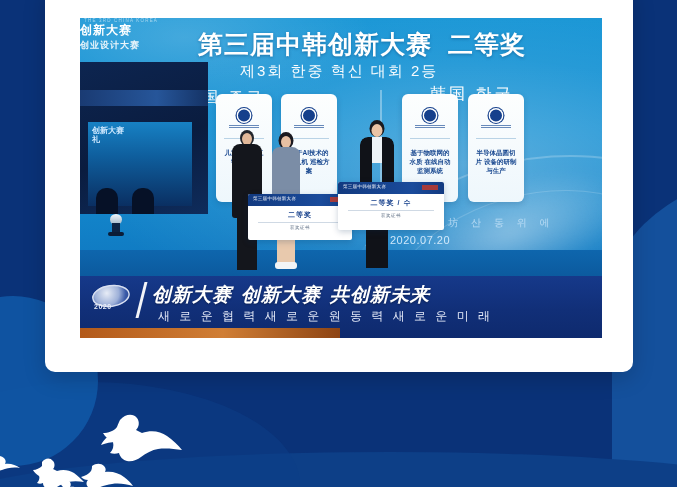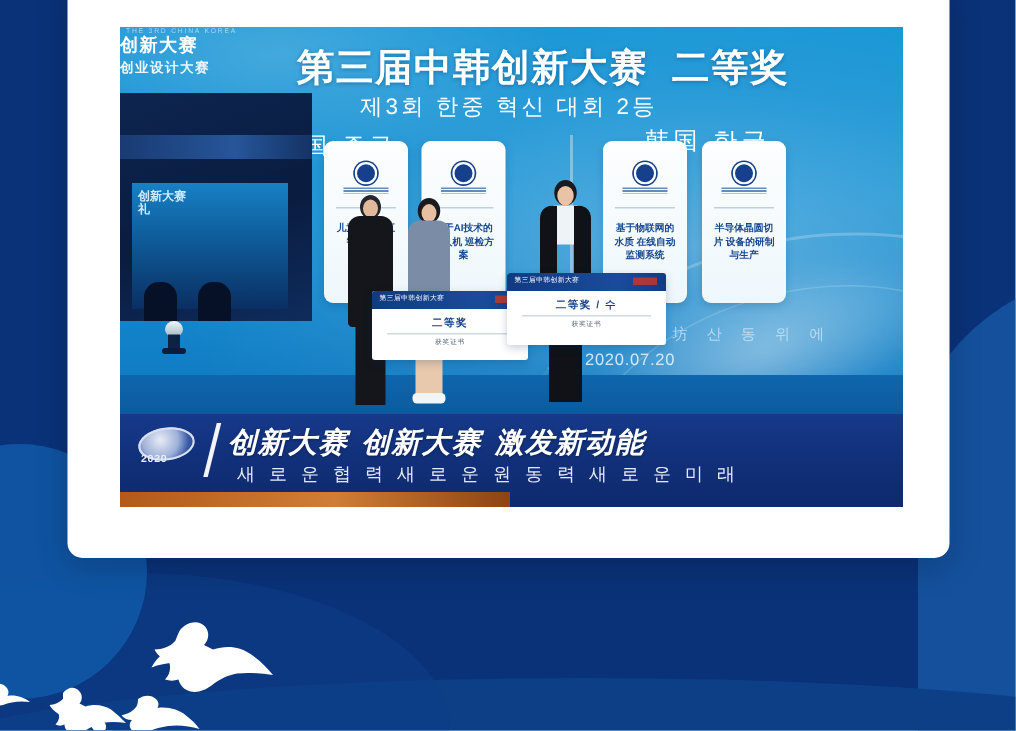--- a/index.html
+++ b/index.html
@@ -501,21 +501,21 @@
           <div class="sub">获奖证书</div>
         </div>
 
         <div class="banner">
           <div class="orange"></div>
           <div class="emblem">
             <div class="oval"></div>
             <div class="yr">2020</div>
           </div>
           <div class="slash"></div>
-          <div class="cn"><span>创新大赛</span><span class="sp"></span><span>创新大赛</span><span class="sp"></span><span>激发新动能</span></div>
+          <div class="cn"><span>创新大赛</span><span class="sp"></span><span>创新大赛</span><span class="sp"></span><span>共创新未来</span></div>
           <div class="kr">새 로 운   협 력   새 로 운   원 동 력   새 로 운   미 래</div>
         </div>
 
       </div>
     </div>
 
   </div>
 </div>
 
 </body></html>

